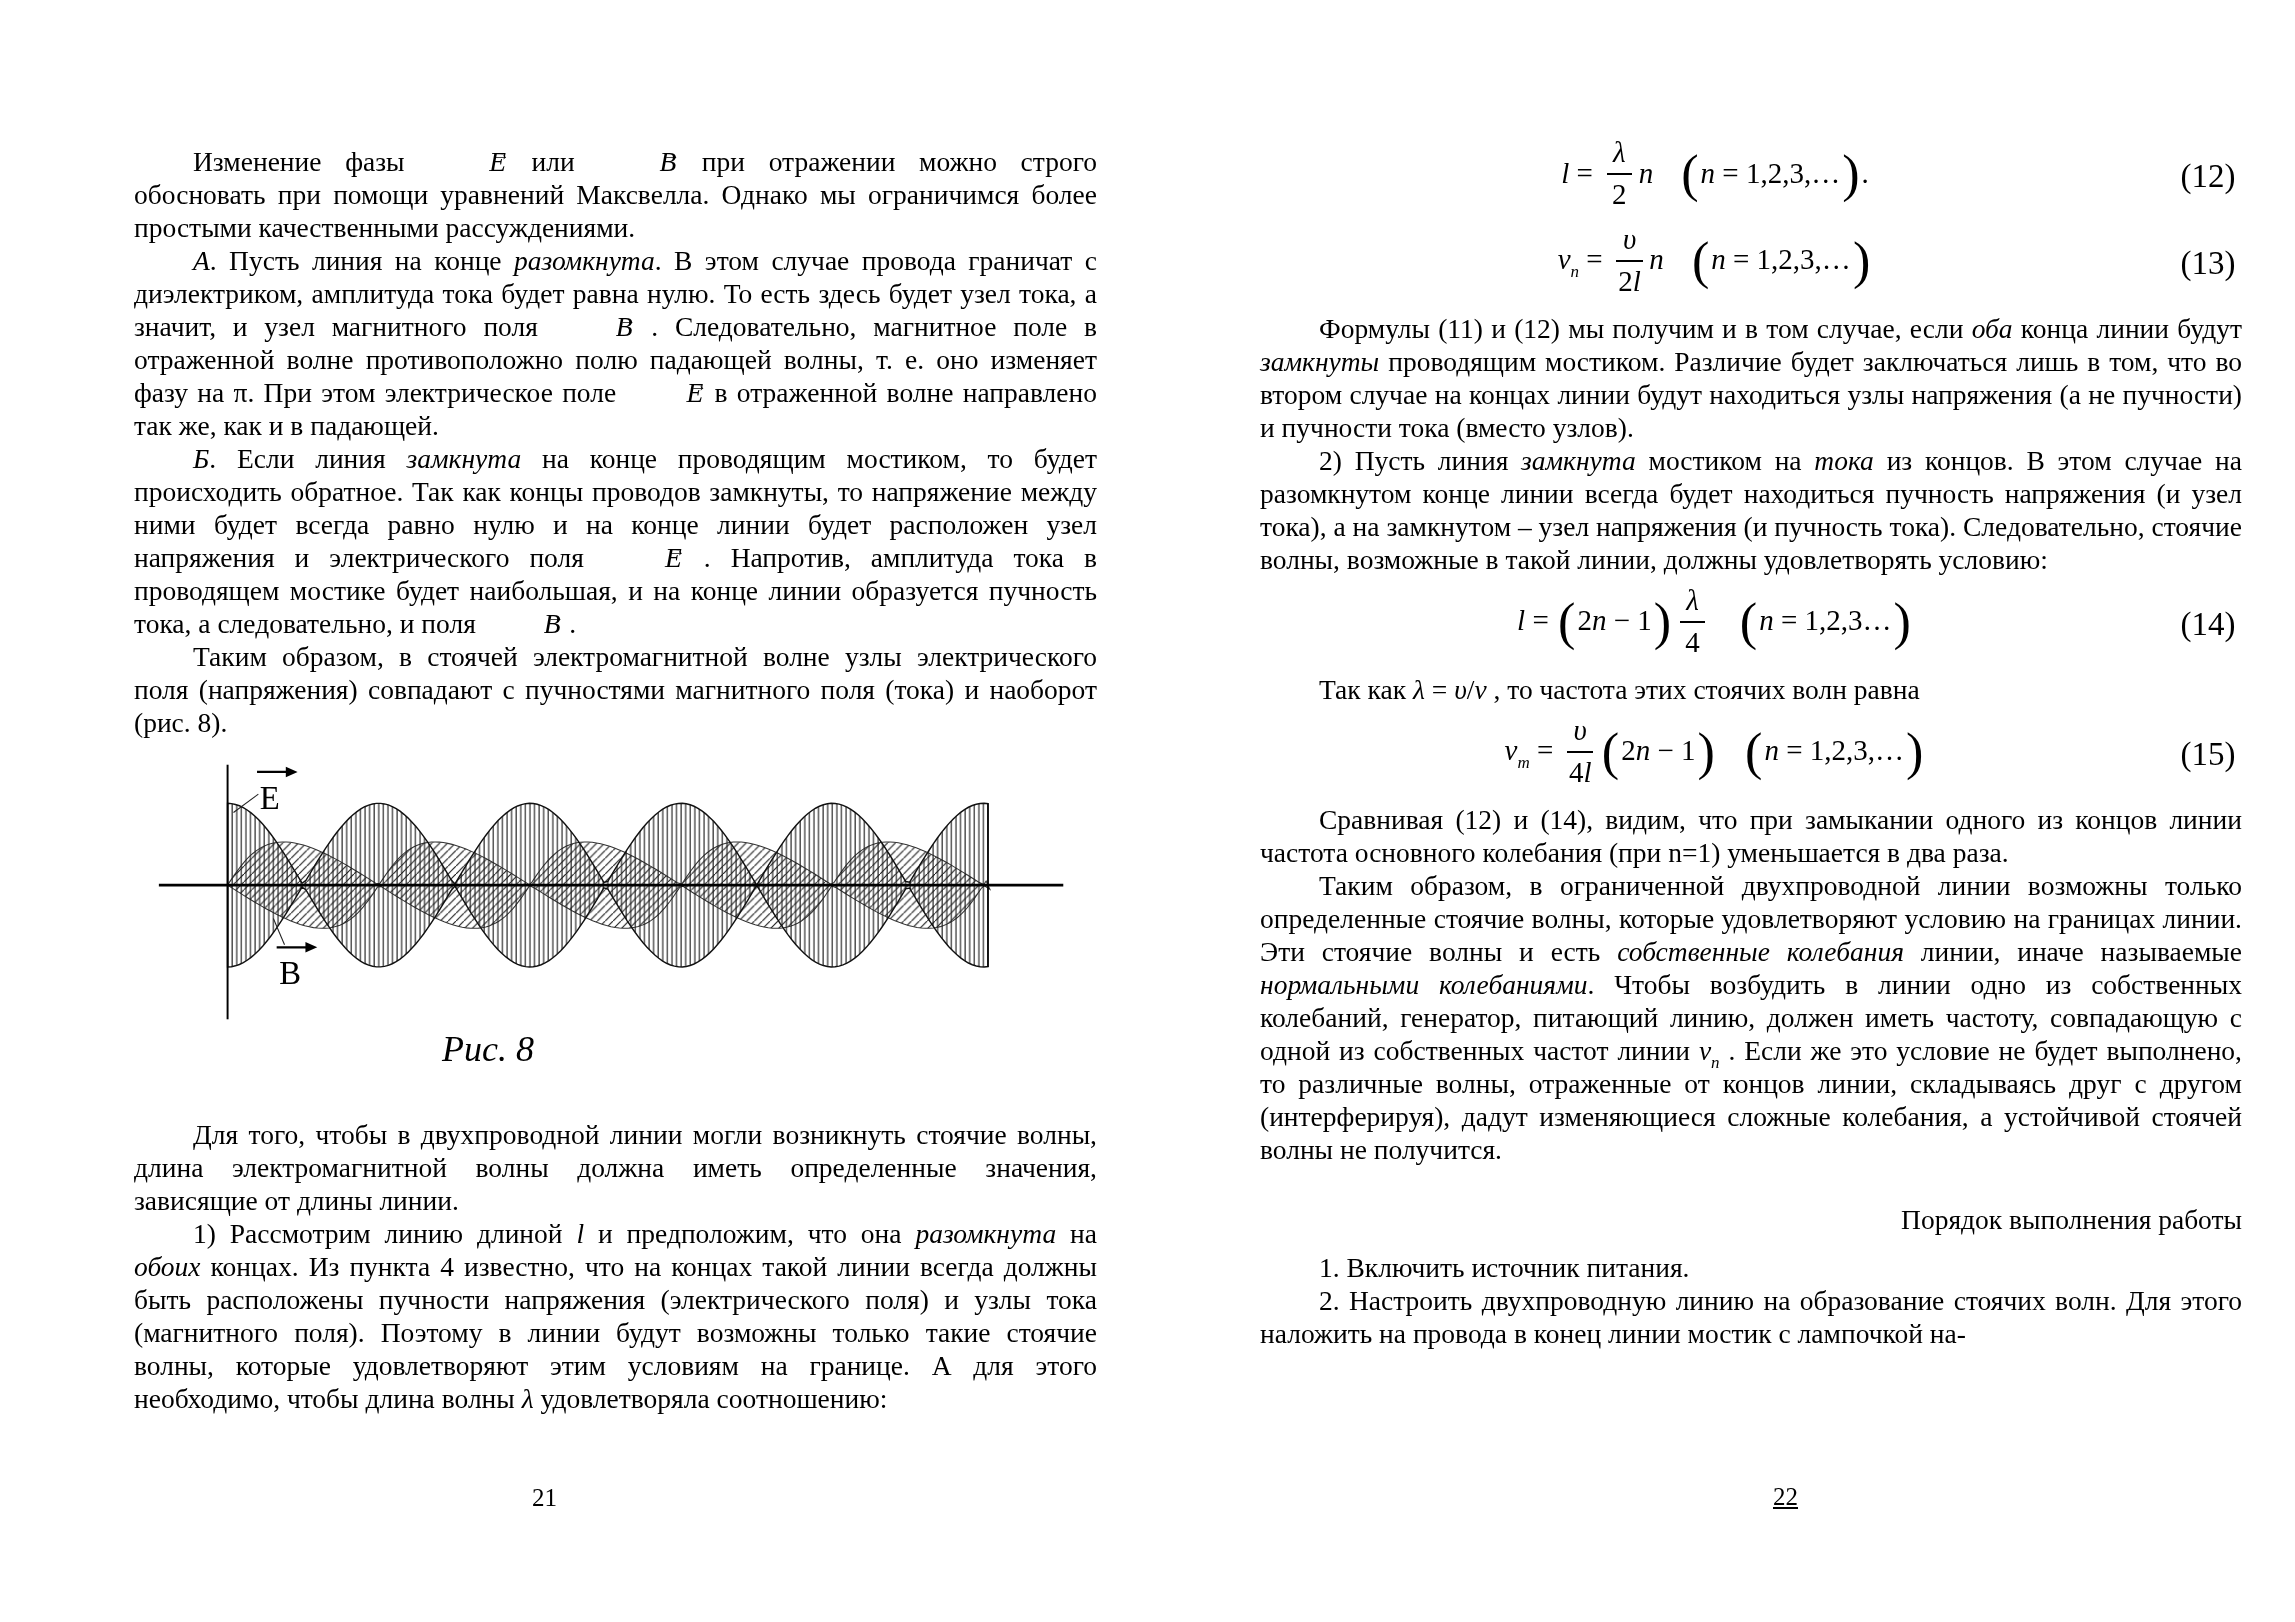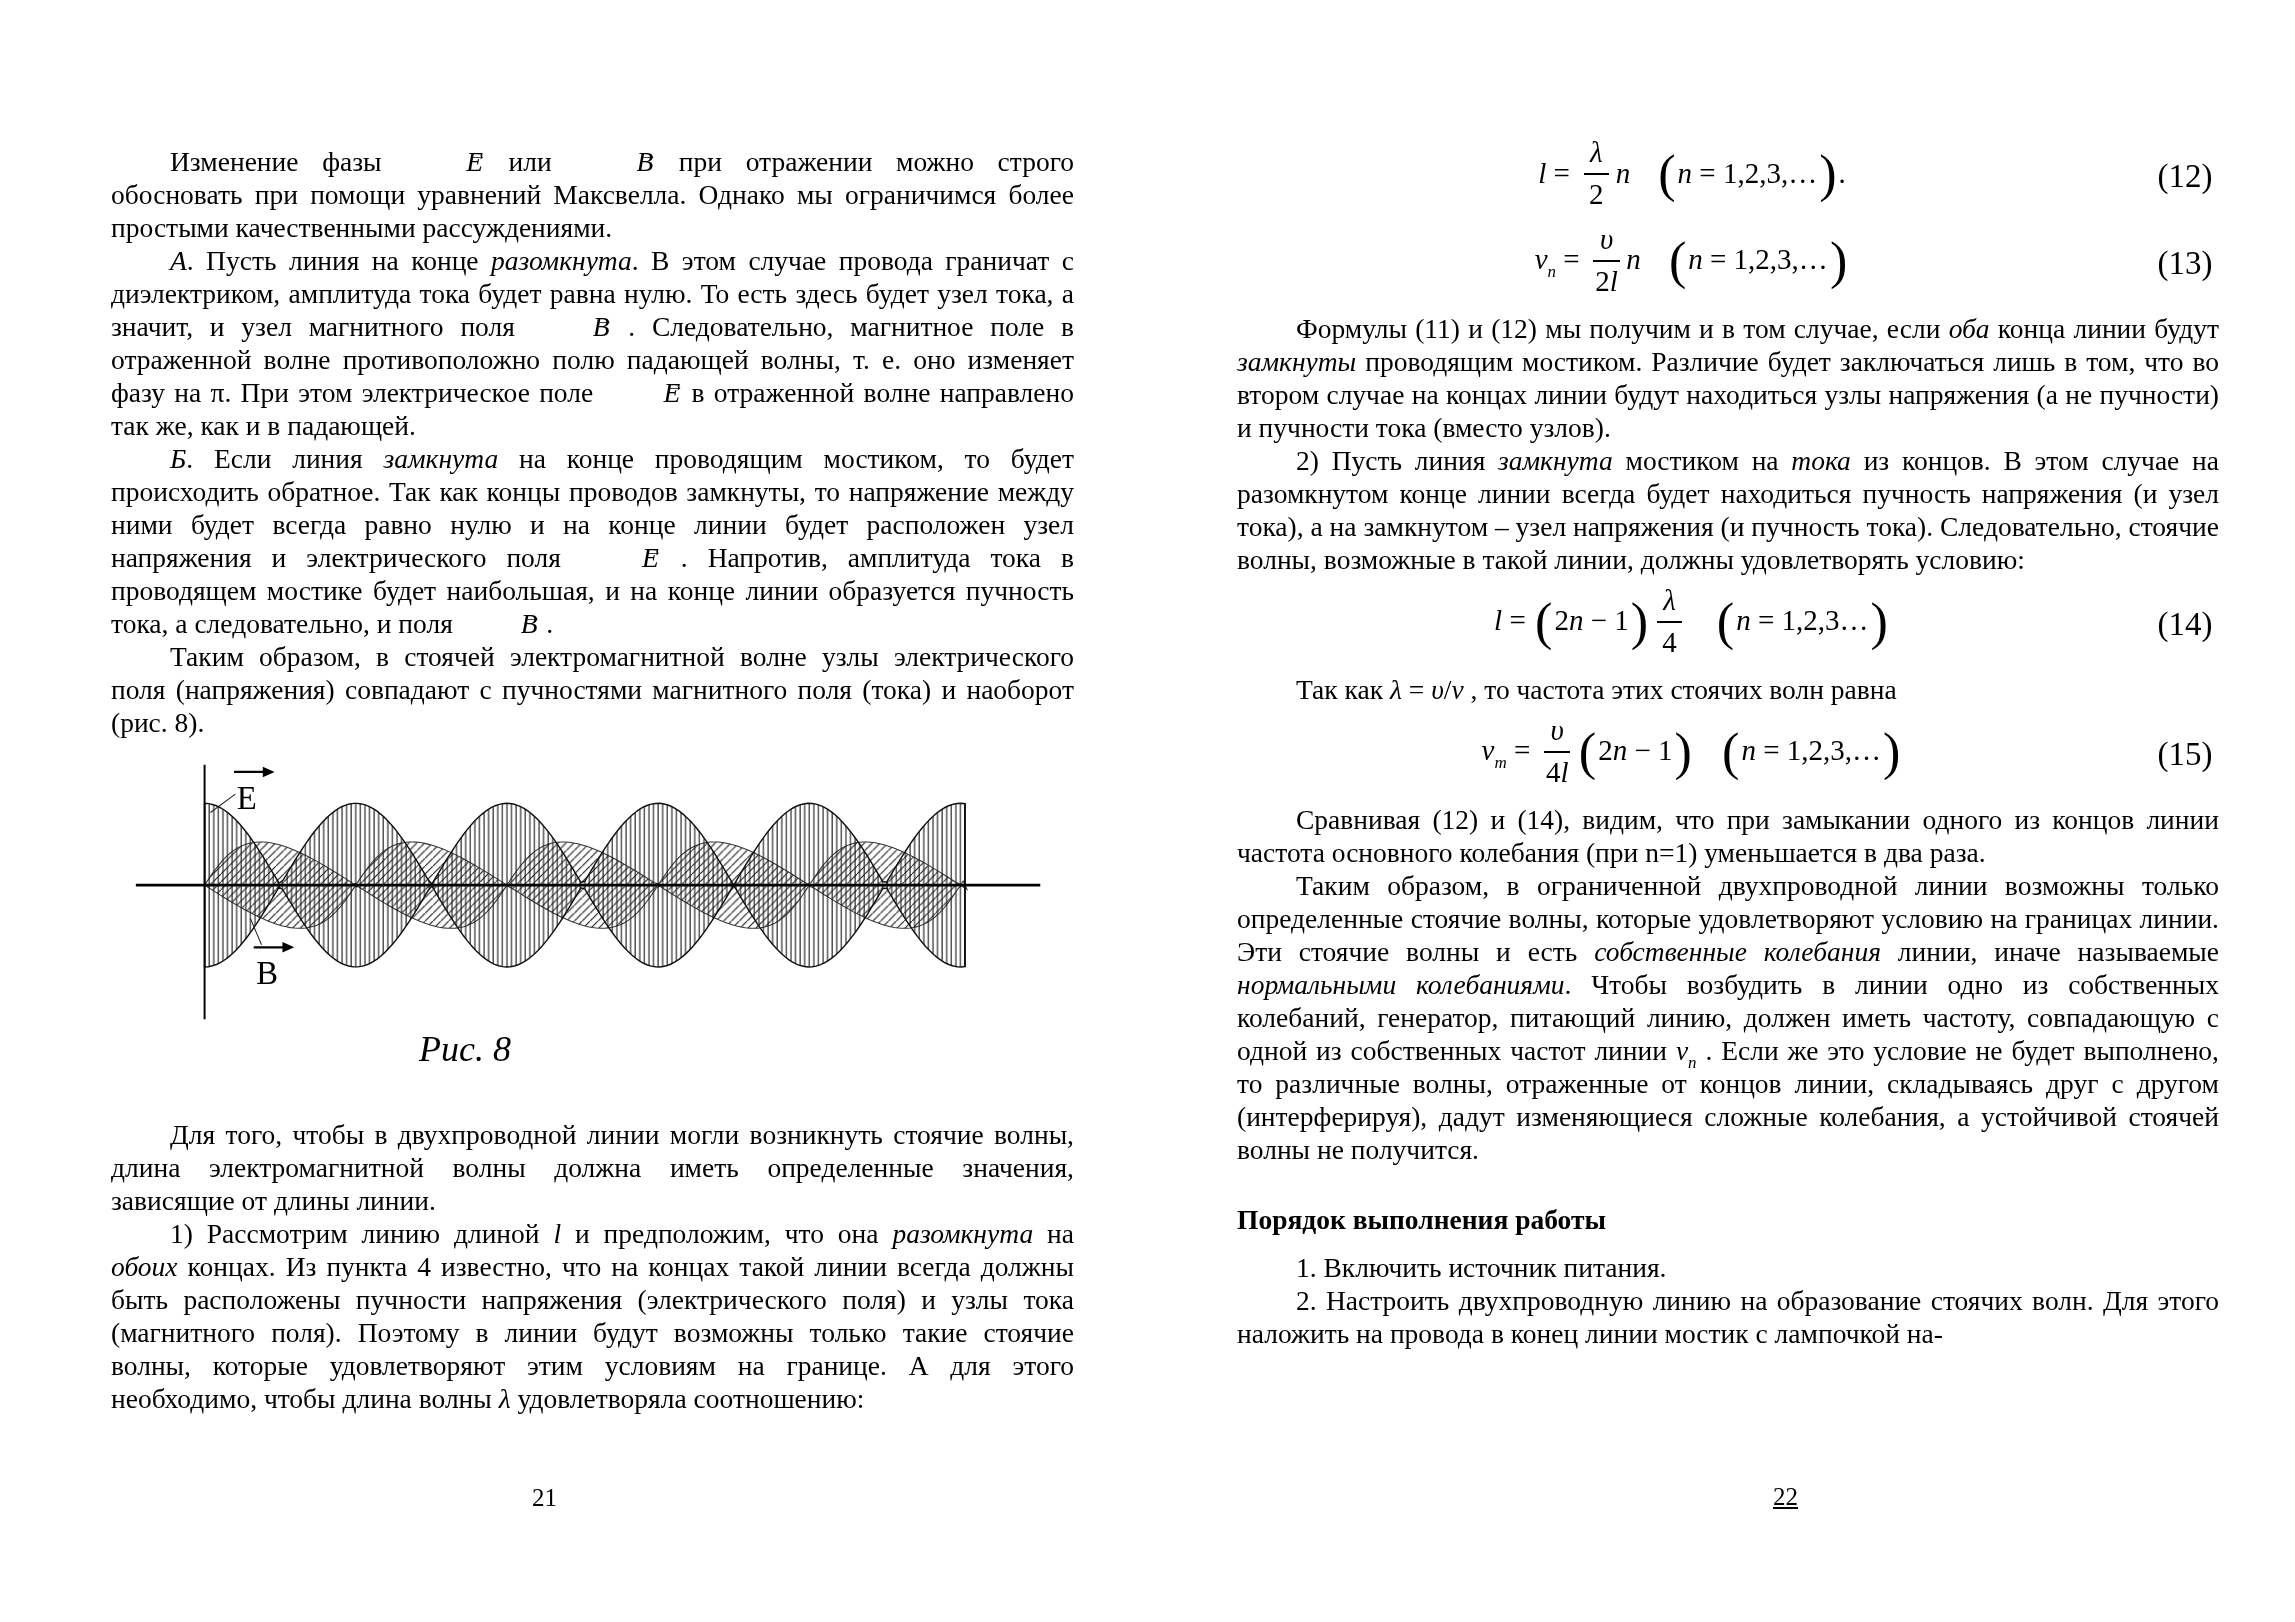--- a/index.html
+++ b/index.html
@@ -1,21 +1,21 @@
 <!DOCTYPE html>
 <html lang="ru" style="font-size:10.5px"><head>
 <meta charset="utf-8">
 <style>
   html,body{margin:0;padding:0;}
   body{
     width:2295px;height:1622px;position:relative;background:#ffffff;color:#000;
     font-family:"Liberation Serif","DejaVu Serif",serif;
     overflow:hidden;
   }
-  .page{position:absolute;font-size:27.5px;line-height:33px;text-align:justify;}
+  .page{position:absolute;font-size:27.5px;line-height:33px;text-align:justify;margin-left:23px;}
   #left-page{left:111px;top:145px;width:963px;}
   #right-page{left:1237px;top:128px;width:982px;}
   .para{margin:0;text-indent:59px;}
   .mi{font-style:italic;}
   .msub{font-size:17px;font-style:italic;vertical-align:-7.9px;line-height:0;}
   .vec{display:inline-block;position:relative;padding:0 2px;line-height:0;}
   .vec .arr{position:absolute;top:-0.92em;left:54%;transform:translateX(-50%);font-size:0.62em;line-height:1;}
   .vec .mi{line-height:inherit;}
   .sp{display:inline-block;width:0.9em;}
   
@@ -25,21 +25,21 @@
   .frac .num{display:block;padding:1.3px 6.5px 3.9px;border-bottom:2px solid #000;}
   .frac .den{display:block;padding-top:3.9px;}
   .big{font-size:1.8em;font-weight:400;vertical-align:middle;position:relative;top:-2px;margin:0 2px;}
   .eqnum{position:absolute;right:6.5px;top:50%;transform:translateY(-50%);font-size:33px;}
   
   .figure{position:relative;height:344px;margin:17px 0 18.3px 0;text-indent:0;}
   .figure svg{position:absolute;left:0;top:0;}
   .caption{position:absolute;left:292px;top:277px;width:124px;text-align:center;font-style:italic;font-size:36px;}
   .fig-label{font-size:50px;}
   
-  .heading{margin:37px 0 14.4px 0;text-align:left;font-weight:bold;text-indent:0;}
+  .heading{margin:37px 0 14.4px 0;text-align:right;font-weight:normal;text-indent:0;}
   .pagenum{position:absolute;width:79px;text-align:center;font-size:25px;}
   #pn-left{left:505px;top:1484px;}
   #pn-right{left:1746px;top:1483px;text-decoration:underline;}
 </style>
 </head>
 <body>
 
 <div class="page" id="left-page">
   <p class="para"><span>Изменение фазы </span><span class="vec"><span class="arr">→</span><span class="mi">E</span></span><span> или </span><span class="vec"><span class="arr">→</span><span class="mi">B</span></span><span> при отражении можно строго обосновать при помощи уравнений Максвелла. Однако мы ограничимся более простыми качественными рассуждениями.</span></p>
   <p class="para"><span class="mi">А</span><span>. Пусть линия на конце </span><span class="mi">разомкнута</span><span>. В этом случае провода граничат с диэлектриком, амплитуда тока будет равна нулю. То есть здесь будет узел тока, а значит, и узел магнитного поля </span><span class="vec"><span class="arr">→</span><span class="mi">B</span></span><span> . Следовательно, магнитное поле в отраженной волне противоположно полю падающей волны, т. е. оно изменяет фазу на π. При этом электрическое поле </span><span class="vec"><span class="arr">→</span><span class="mi">E</span></span><span> в отраженной волне направлено так же, как и в падающей.</span></p>

